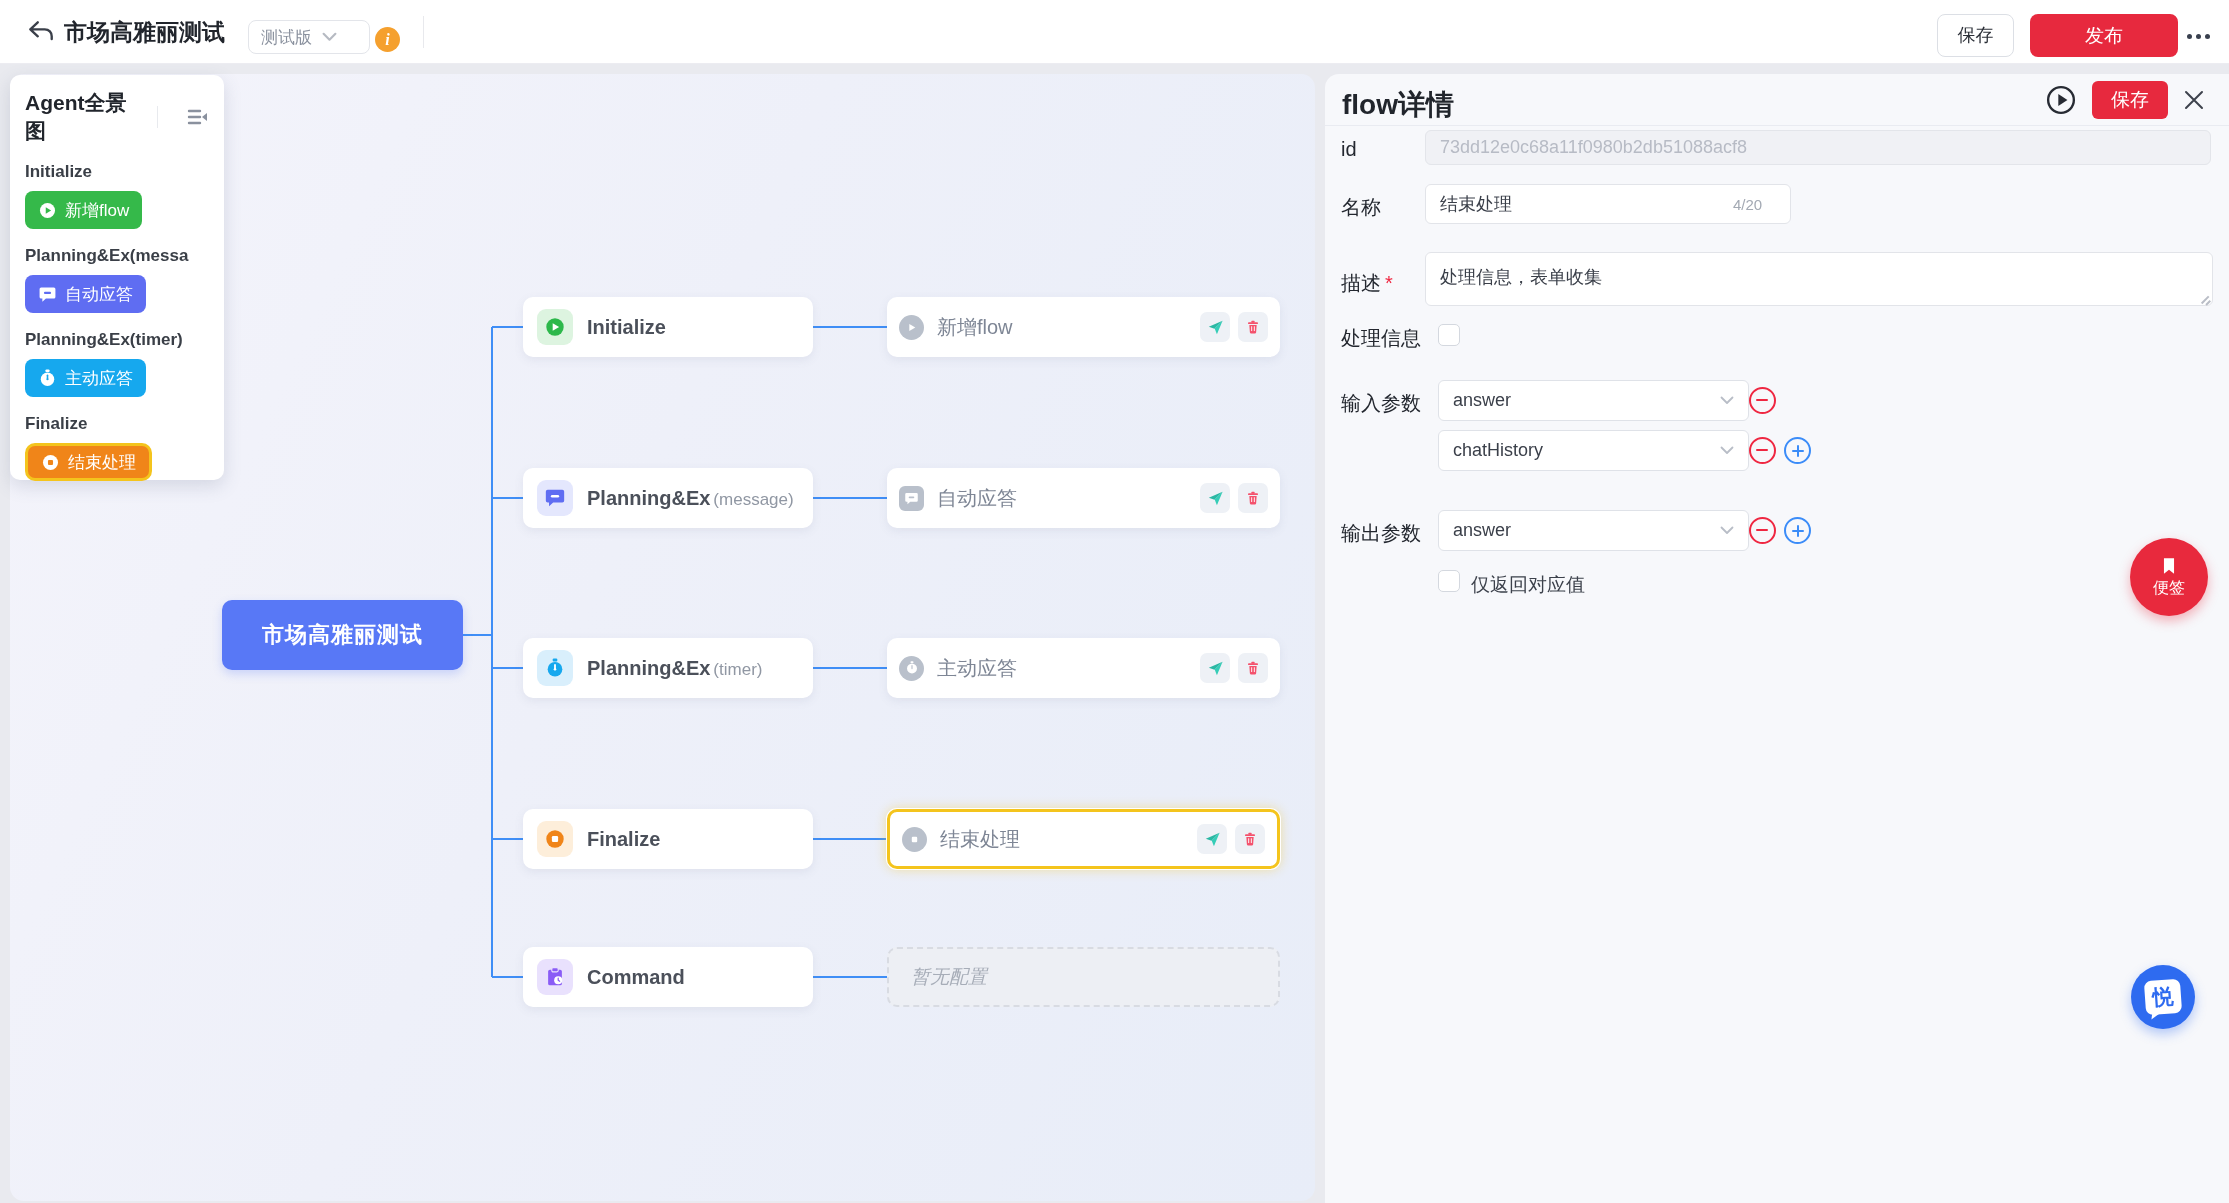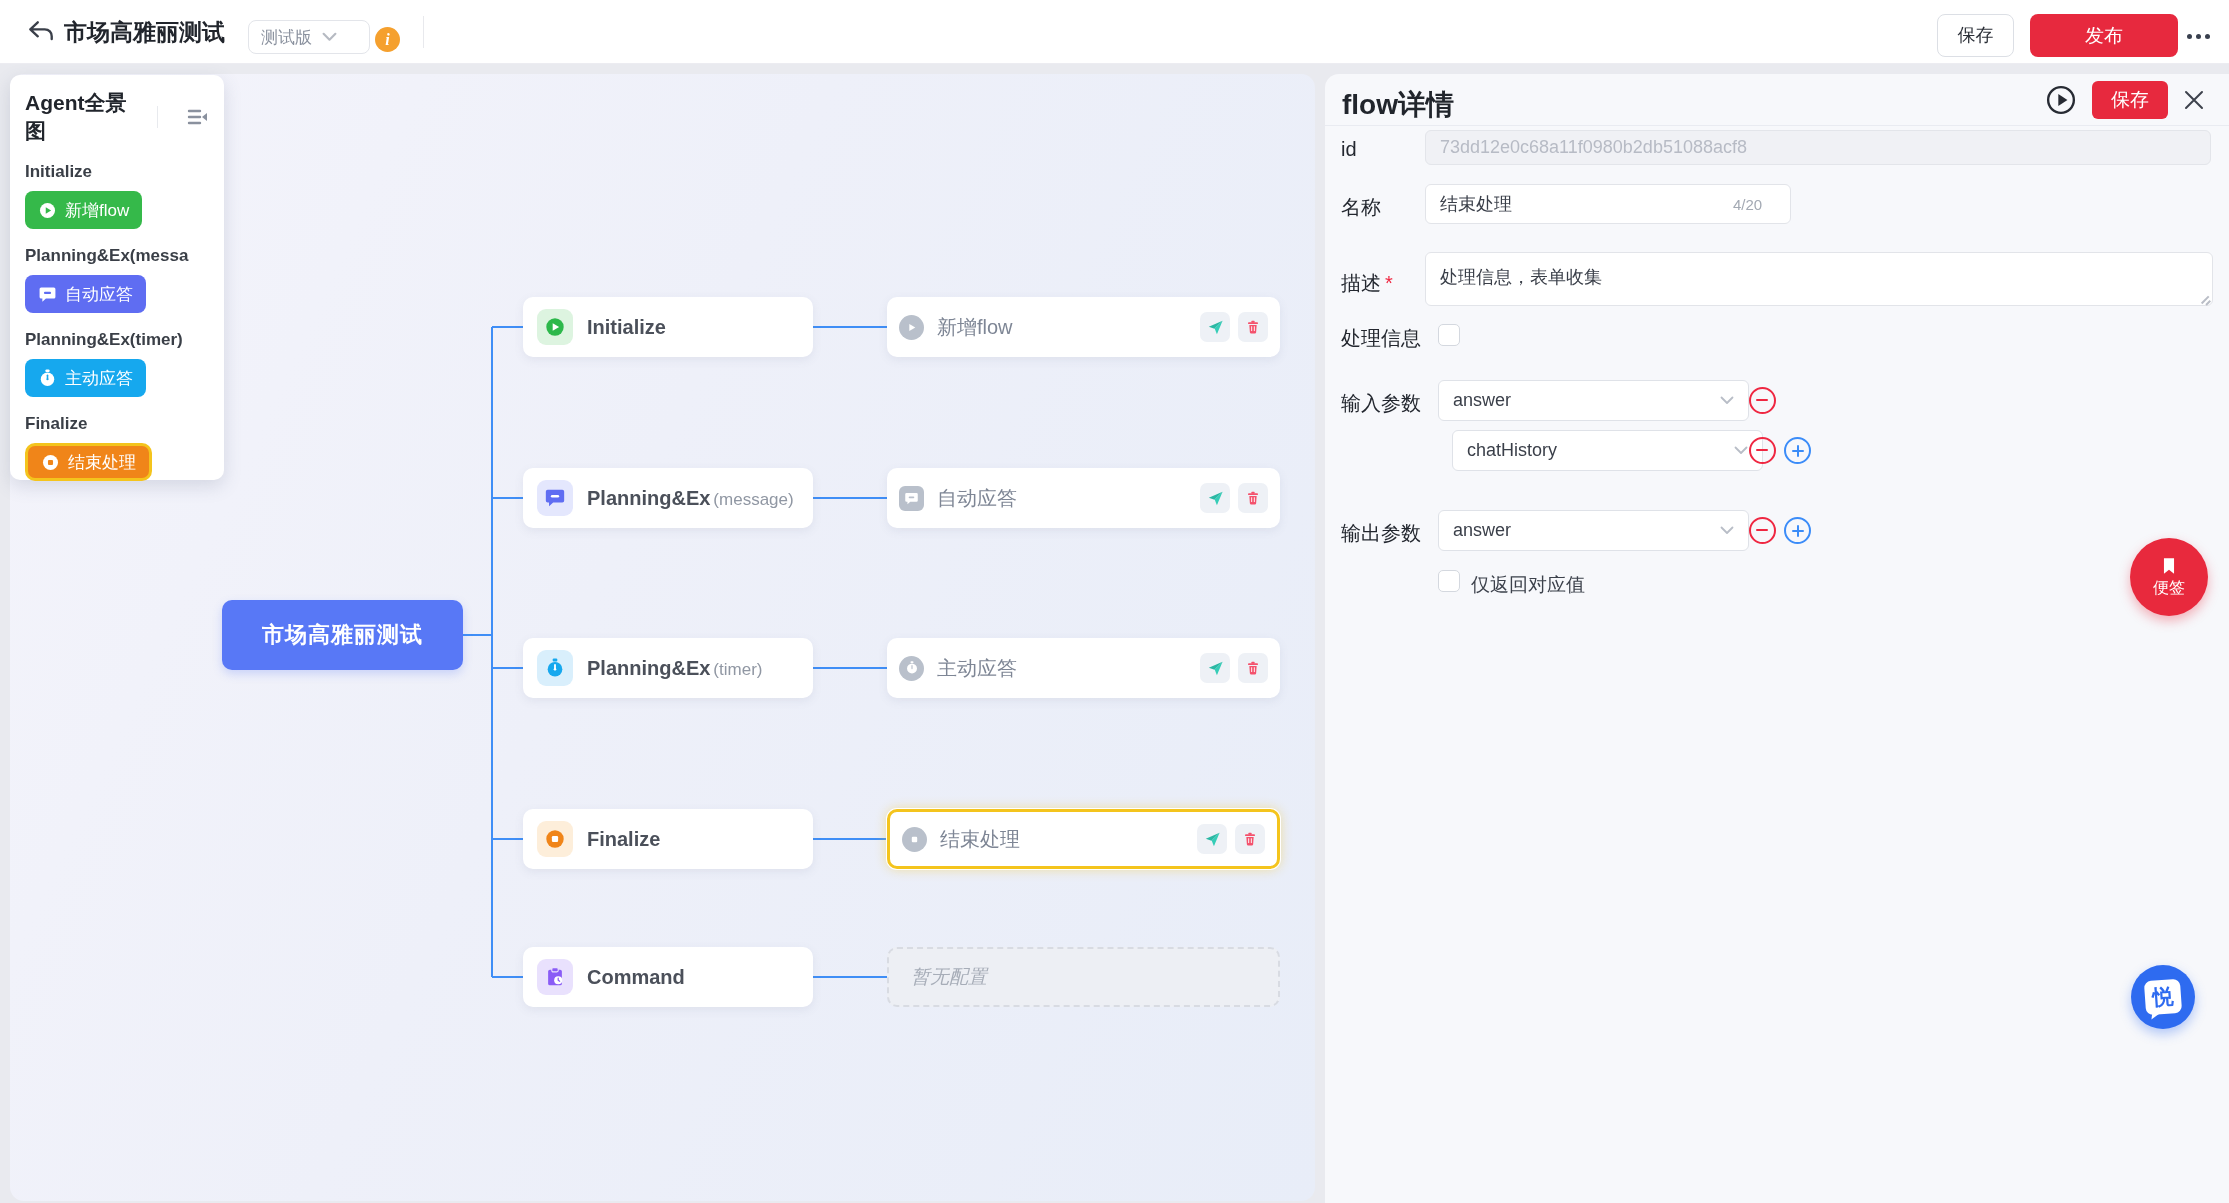--- a/index.html
+++ b/index.html
@@ -362,21 +362,21 @@
   <span class="checkbox" style="left:113px;top:250px;"></span>
 
   <span class="d-label" style="top:316px">输入参数</span>
   <div class="select" style="left:113px;top:306px;">
     <span class="sel-text">answer</span>
     <svg width="14" height="9" viewBox="0 0 14 9" fill="none">
         <path d="M1.5 1.5 L7 7 L12.5 1.5" stroke="#b8bdc7" stroke-width="1.8" stroke-linecap="round" stroke-linejoin="round"></path>
       </svg>
   </div>
   <span class="round-btn minus" style="left:424px;top:313px;"></span>
-  <div class="select" style="left:113px;top:356px;margin-left:14px;">
+  <div class="select" style="left:113px;top:356px;">
     <span class="sel-text">chatHistory</span>
     <svg width="14" height="9" viewBox="0 0 14 9" fill="none">
         <path d="M1.5 1.5 L7 7 L12.5 1.5" stroke="#b8bdc7" stroke-width="1.8" stroke-linecap="round" stroke-linejoin="round"></path>
       </svg>
   </div>
   <span class="round-btn minus" style="left:424px;top:363px;"></span>
   <span class="round-btn plus" style="left:459px;top:363px;"></span>
 
   <span class="d-label" style="top:446px">输出参数</span>
   <div class="select" style="left:113px;top:436px;">

